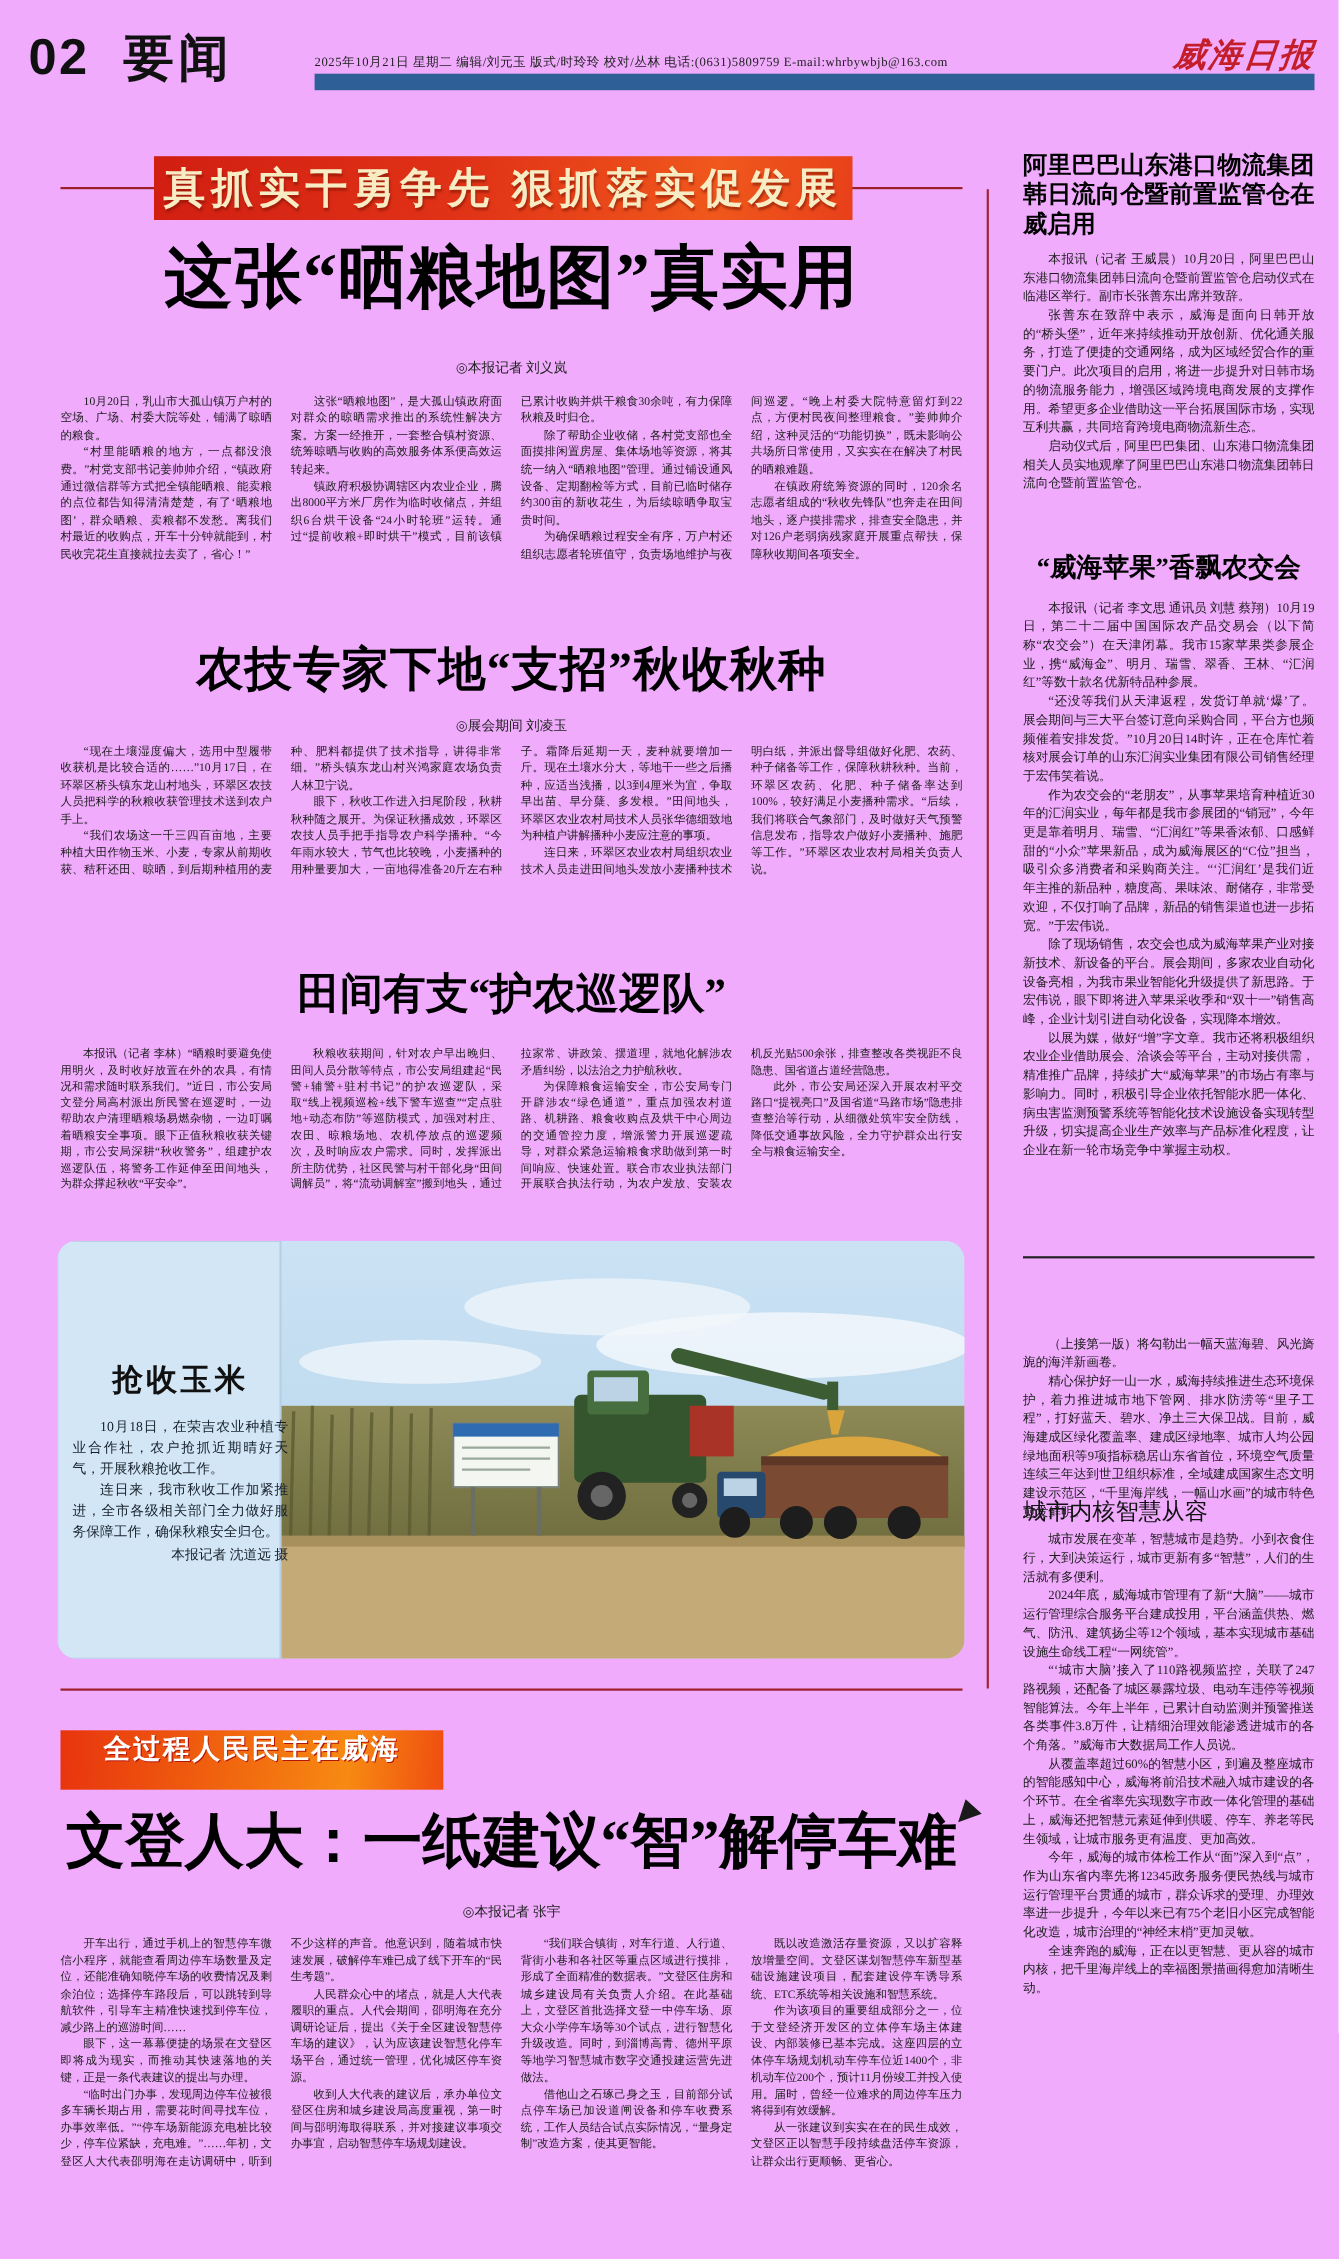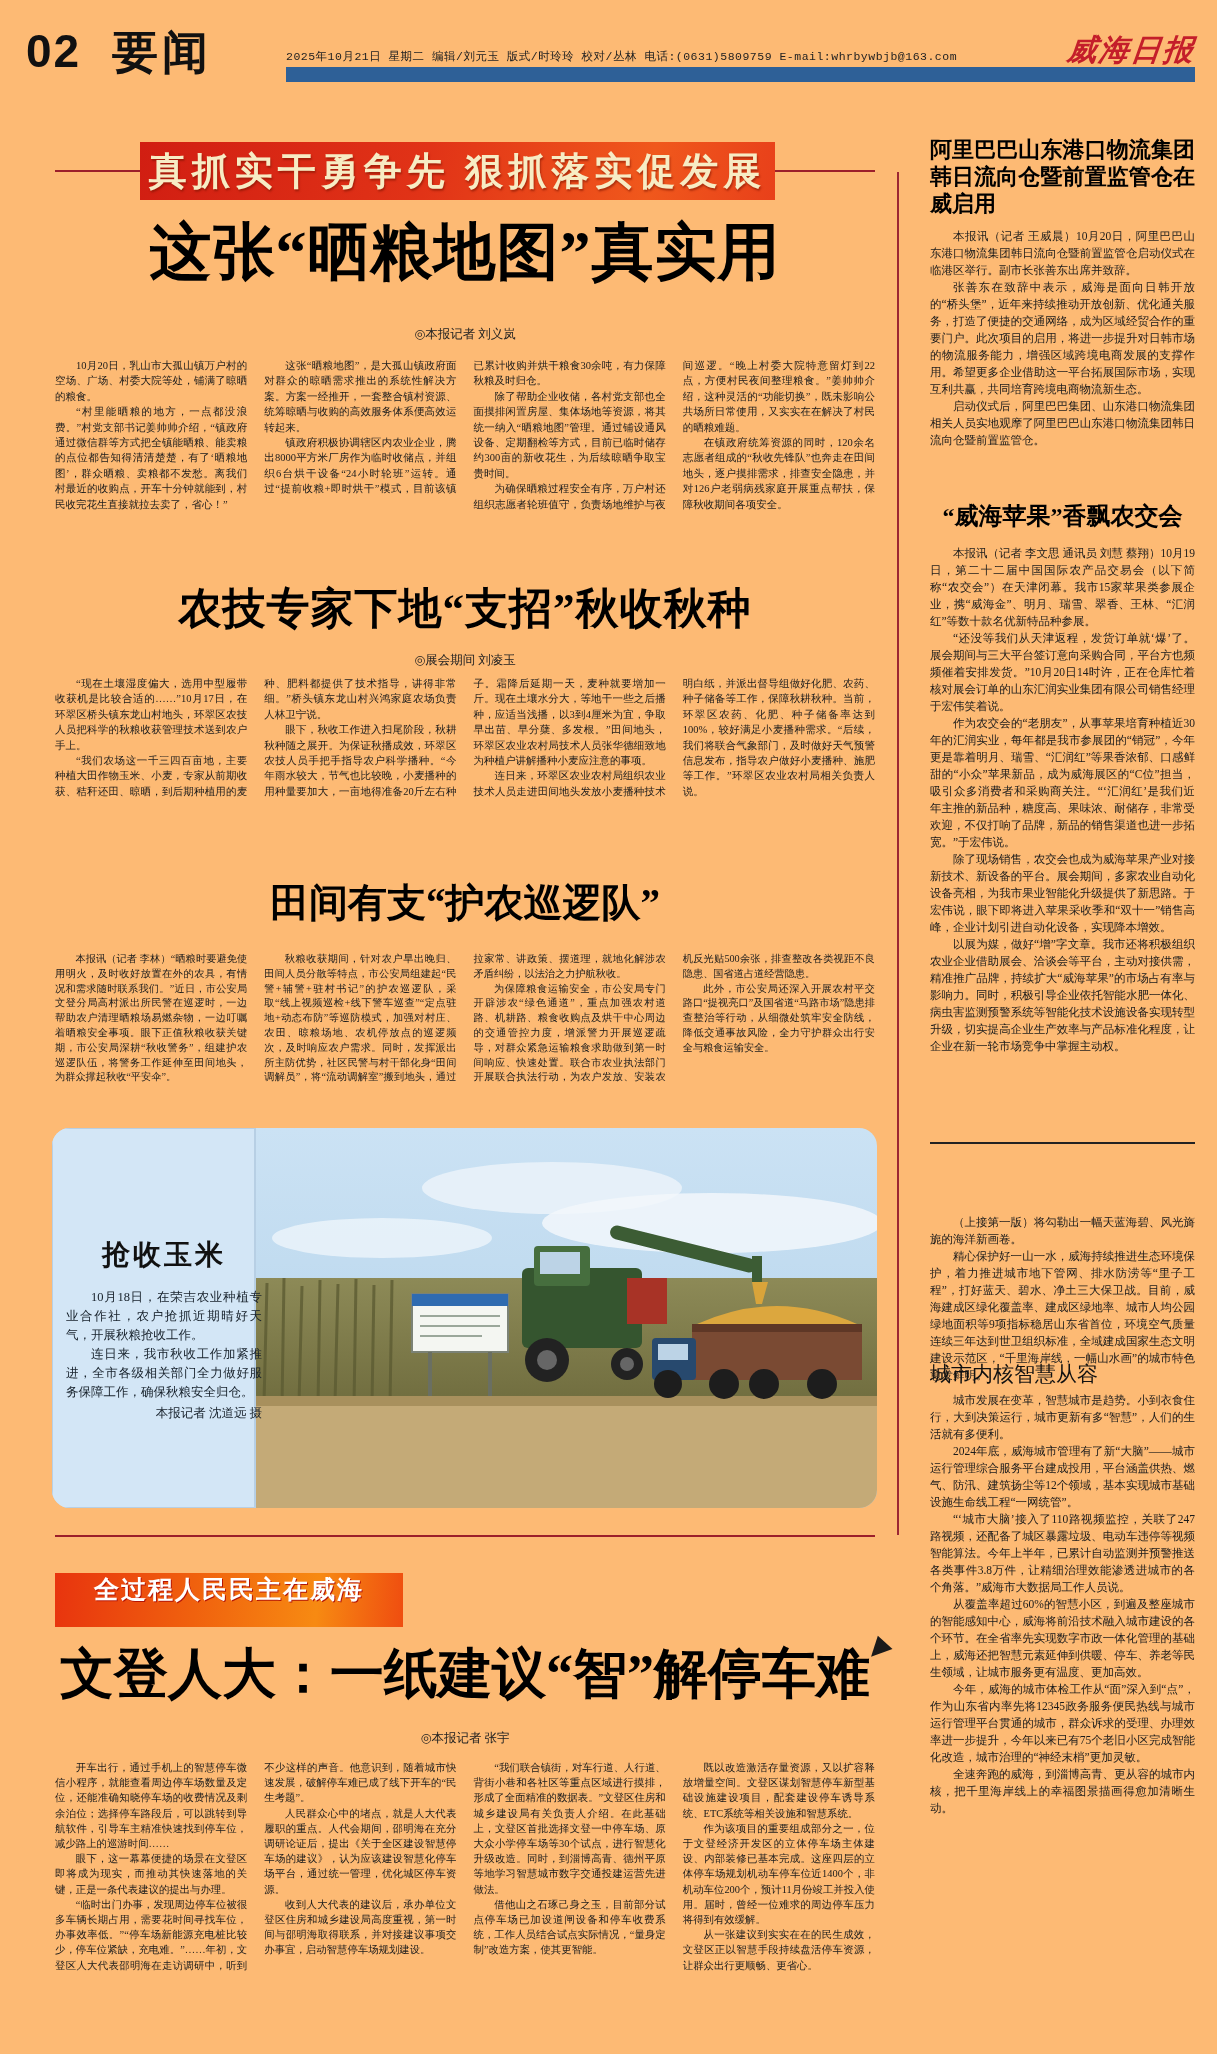--- a/index.html
+++ b/index.html
@@ -1,22 +1,22 @@
 <!DOCTYPE html>
 <html><head>
 <meta charset="utf-8">
 <style>
   html,body{margin:0;padding:0;background:#ffffff;}
-  .page{position:relative;width:1217px;height:2054px;background:#fdba74;overflow:hidden;
+  .page{position:relative;width:1217px;height:2054px;background:#f0abfc;overflow:hidden;
         font-family:"Liberation Serif","DejaVu Serif",serif;color:#1c1c1c;}
   
   .pageno{position:absolute;left:26px;top:24px;font-family:"Liberation Sans","DejaVu Sans",sans-serif;
           font-weight:bold;font-size:46px;letter-spacing:2px;color:#111;}
   .secname{position:absolute;left:112px;top:22px;font-weight:900;font-size:46px;color:#111;letter-spacing:4px;}
-  .dateline{position:absolute;left:286px;top:49px;font-family:Liberation Mono, monospace;
+  .dateline{position:absolute;left:286px;top:49px;font-family:Liberation Serif, serif;
             font-size:11.5px;color:#222;letter-spacing:0.5px;white-space:nowrap;}
   .bluebar{position:absolute;left:286px;top:67px;width:909px;height:15px;background:#2e6097;}
   .paperlogo{position:absolute;right:22px;top:30px;font-size:30px;font-weight:bold;font-style:italic;
              color:#c41e2a;letter-spacing:2px;transform:skewX(-6deg);}
   
   .rule-red{position:absolute;left:55px;width:820px;height:2px;background:#9c1f2a;}
   .banner1{position:absolute;left:140px;top:142px;width:635px;height:58px;
            background:linear-gradient(100deg,#d11e12 0%,#e13317 45%,#f0581c 80%,#e8401a 100%);
            display:flex;align-items:center;justify-content:center;}
   .banner1 span{font-family:"Liberation Sans","DejaVu Sans",sans-serif;font-weight:900;font-size:38px;
@@ -224,16 +224,16 @@
       <p>精心保护好一山一水，威海持续推进生态环境保护，着力推进城市地下管网、排水防涝等“里子工程”，打好蓝天、碧水、净土三大保卫战。目前，威海建成区绿化覆盖率、建成区绿地率、城市人均公园绿地面积等9项指标稳居山东省首位，环境空气质量连续三年达到世卫组织标准，全域建成国家生态文明建设示范区，“千里海岸线，一幅山水画”的城市特色愈发鲜明。</p>
     </div>
 
   <div class="rc" style="top:1360px;font-size:21px;font-weight:500;color:#111;">城市内核智慧从容</div>
   <div class="rc rcbody" style="top:1392px;height:658px;">
       <p>城市发展在变革，智慧城市是趋势。小到衣食住行，大到决策运行，城市更新有多“智慧”，人们的生活就有多便利。</p>
       <p>2024年底，威海城市管理有了新“大脑”——城市运行管理综合服务平台建成投用，平台涵盖供热、燃气、防汛、建筑扬尘等12个领域，基本实现城市基础设施生命线工程“一网统管”。</p>
       <p>“‘城市大脑’接入了110路视频监控，关联了247路视频，还配备了城区暴露垃圾、电动车违停等视频智能算法。今年上半年，已累计自动监测并预警推送各类事件3.8万件，让精细治理效能渗透进城市的各个角落。”威海市大数据局工作人员说。</p>
       <p>从覆盖率超过60%的智慧小区，到遍及整座城市的智能感知中心，威海将前沿技术融入城市建设的各个环节。在全省率先实现数字市政一体化管理的基础上，威海还把智慧元素延伸到供暖、停车、养老等民生领域，让城市服务更有温度、更加高效。</p>
       <p>今年，威海的城市体检工作从“面”深入到“点”，作为山东省内率先将12345政务服务便民热线与城市运行管理平台贯通的城市，群众诉求的受理、办理效率进一步提升，今年以来已有75个老旧小区完成智能化改造，城市治理的“神经末梢”更加灵敏。</p>
-      <p>全速奔跑的威海，到淄博高青、更从容的城市内核，把千里海岸线上的幸福图景描画得愈加清晰生动。</p>
+      <p>全速奔跑的威海，正在以更智慧、更从容的城市内核，把千里海岸线上的幸福图景描画得愈加清晰生动。</p>
     </div>
 
 </div>
 
 </body></html>

